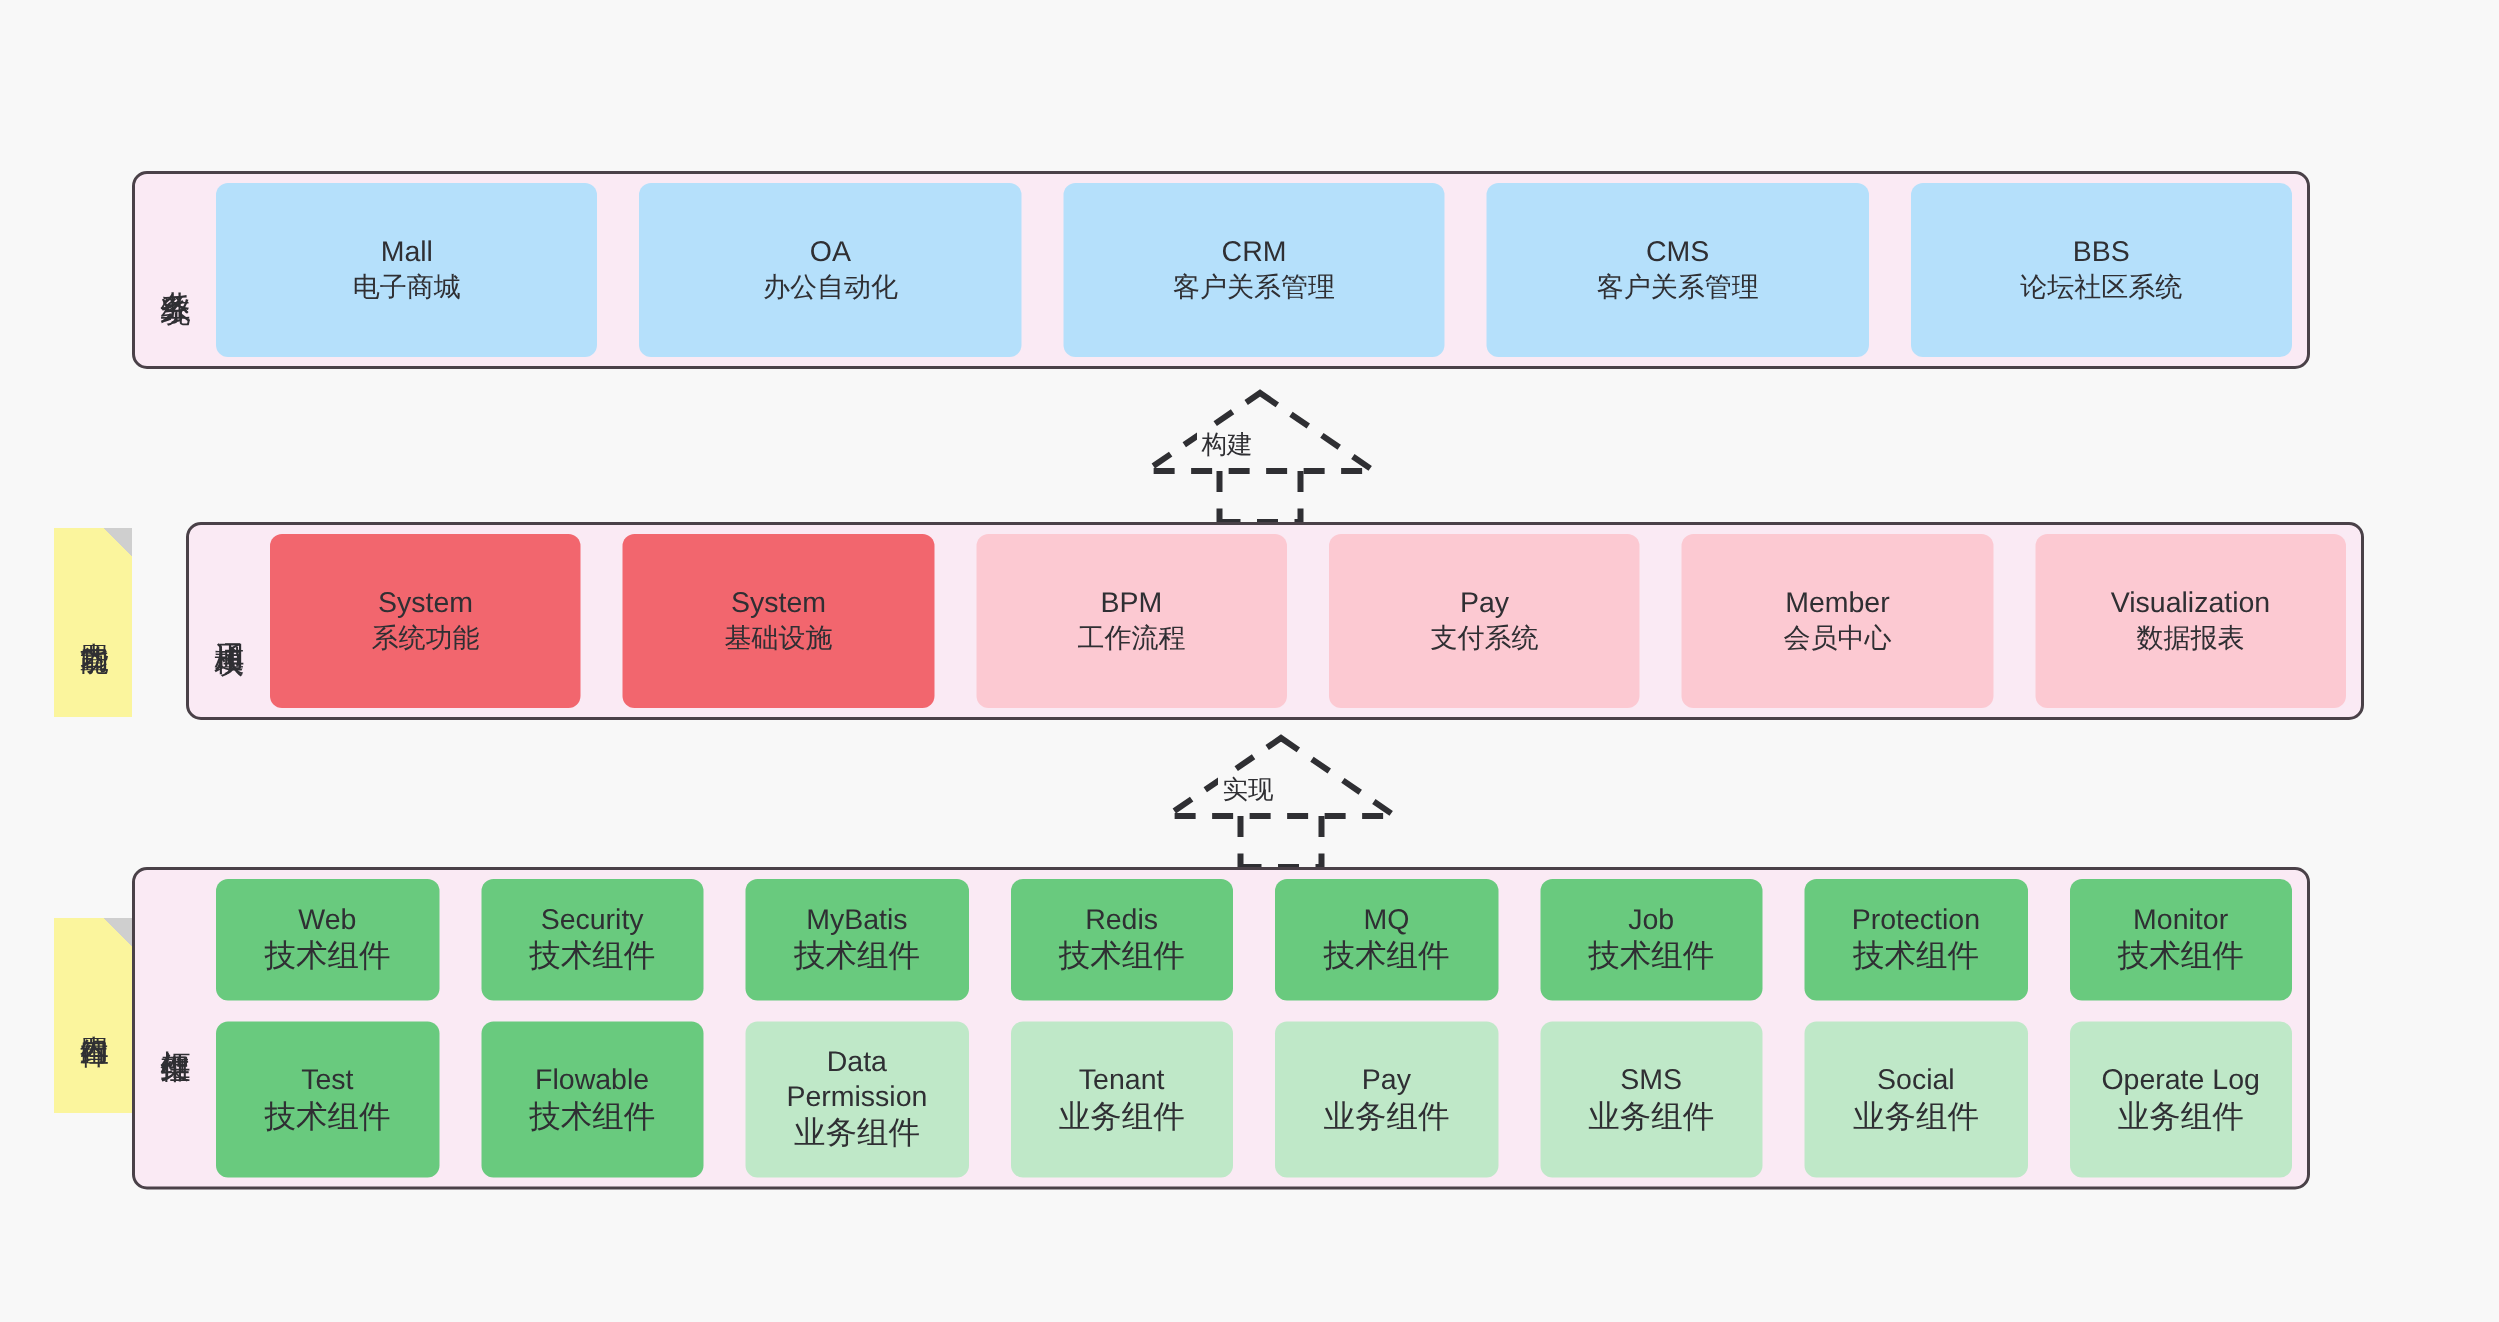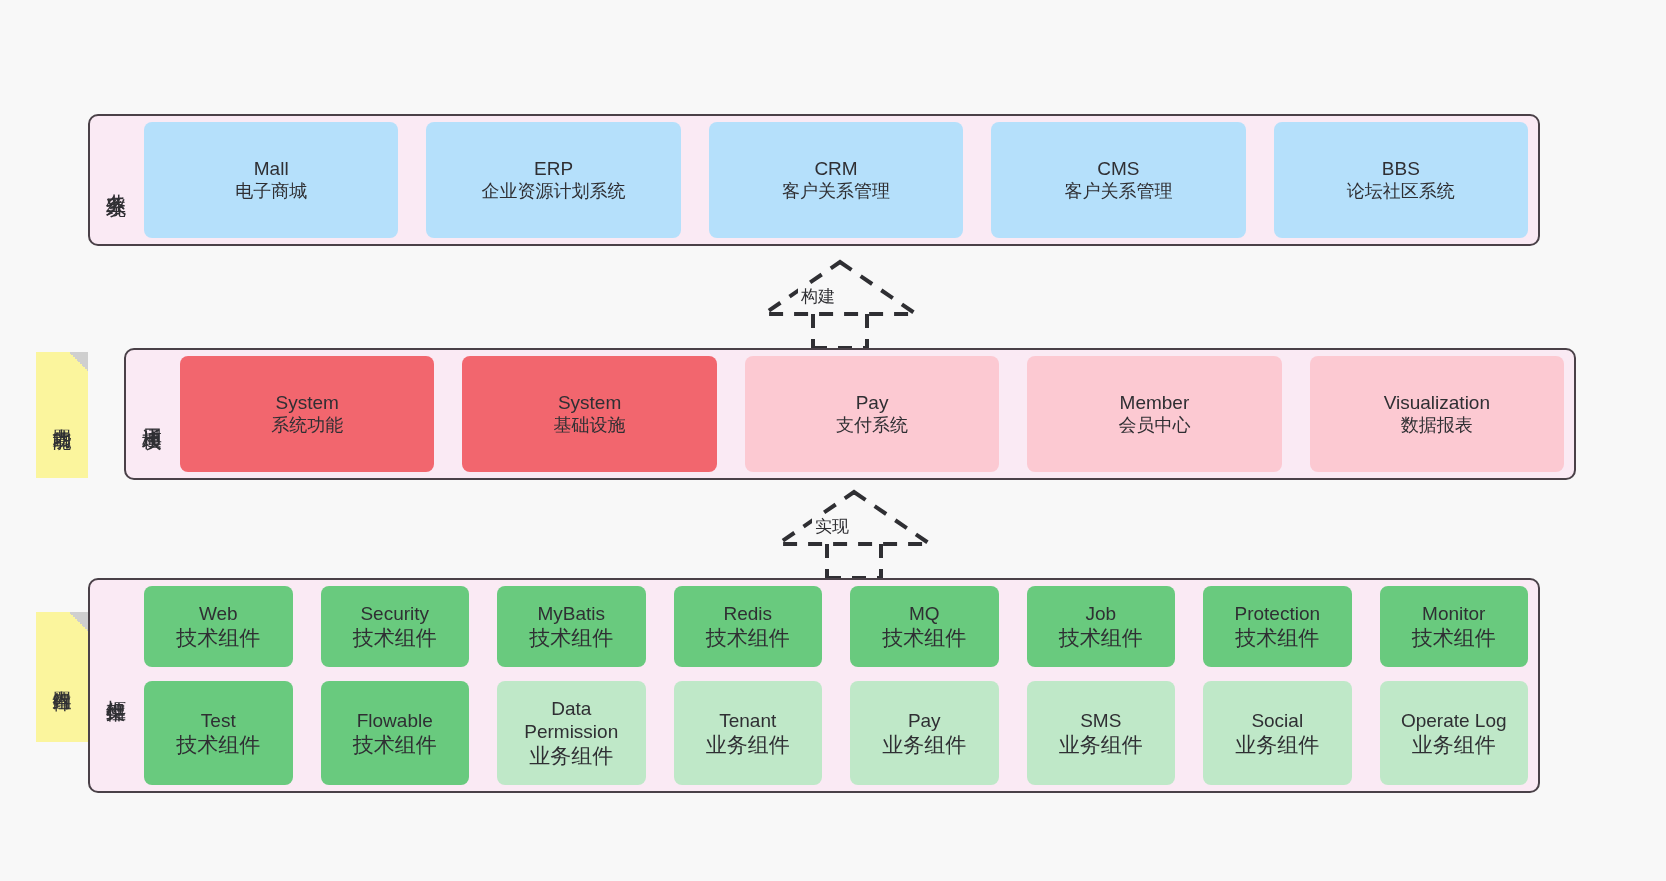--- a/index.html
+++ b/index.html
@@ -137,22 +137,22 @@
 
   <div class="layer" id="layer-business" style="background: rgb(250, 234, 244); border-color: rgb(74, 65, 72);">
     <div class="layer-title">业务系统</div>
     <div class="layer-body">
       <div class="row">
         <div class="card c-blue">
           <span class="name">Mall</span>
           <span class="sub">电子商城</span>
         </div>
         <div class="card c-blue">
-          <span class="name">ERP</span>
-          <span class="sub">企业资源计划系统</span>
+          <span class="name">OA</span>
+          <span class="sub">办公自动化</span>
         </div>
         <div class="card c-blue">
           <span class="name">CRM</span>
           <span class="sub">客户关系管理</span>
         </div>
         <div class="card c-blue">
           <span class="name">CMS</span>
           <span class="sub">客户关系管理</span>
         </div>
         <div class="card c-blue">
@@ -181,20 +181,24 @@
       <div class="row">
         <div class="card c-red">
           <span class="name">System</span>
           <span class="sub">系统功能</span>
         </div>
         <div class="card c-red">
           <span class="name">System</span>
           <span class="sub">基础设施</span>
         </div>
         <div class="card c-pink">
+          <span class="name">BPM</span>
+          <span class="sub">工作流程</span>
+        </div>
+        <div class="card c-pink">
           <span class="name">Pay</span>
           <span class="sub">支付系统</span>
         </div>
         <div class="card c-pink">
           <span class="name">Member</span>
           <span class="sub">会员中心</span>
         </div>
         <div class="card c-pink">
           <span class="name">Visualization</span>
           <span class="sub">数据报表</span>

